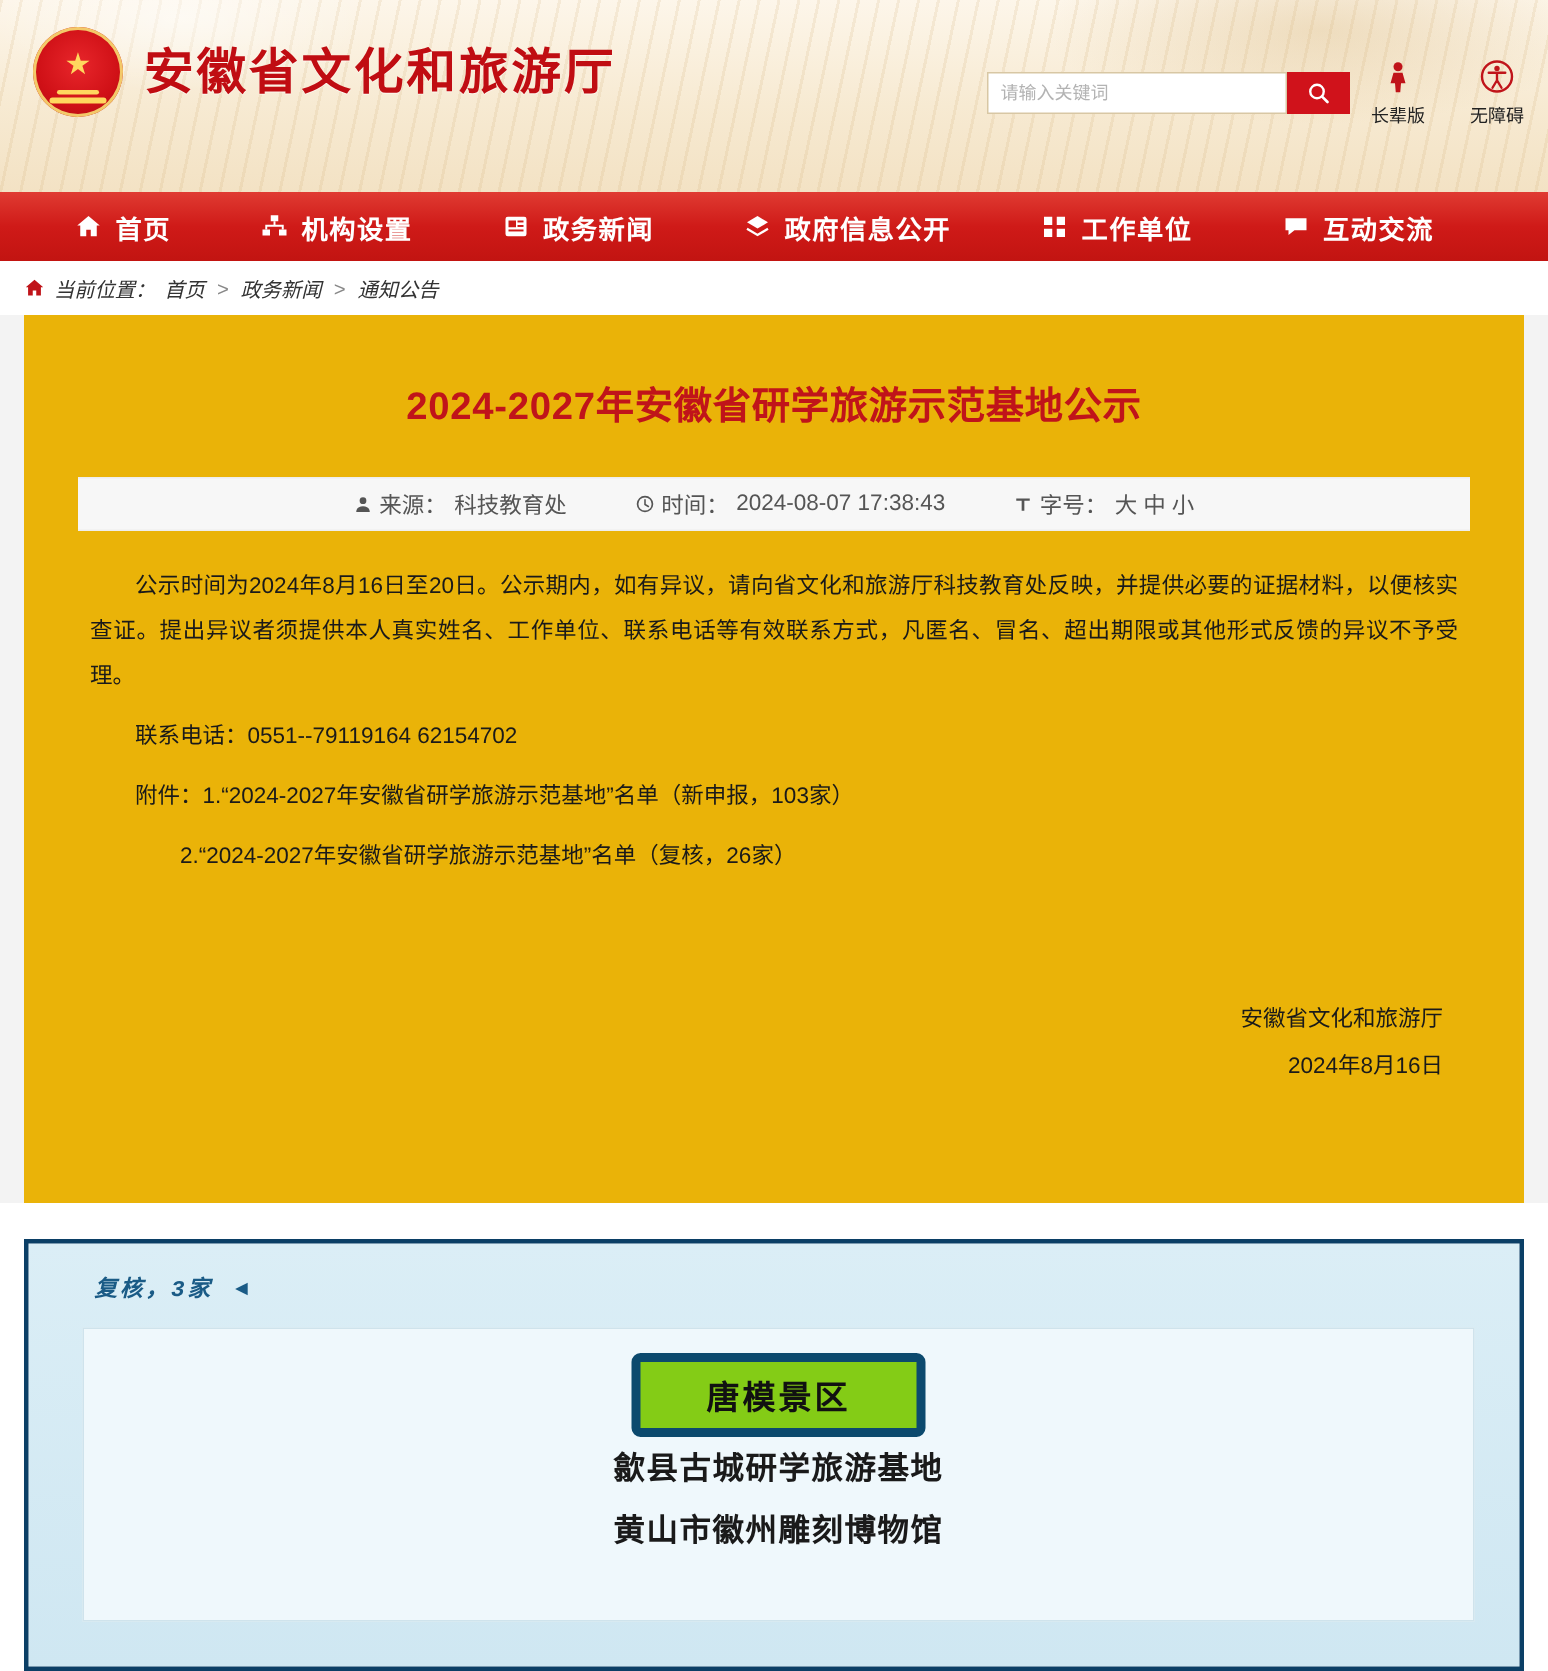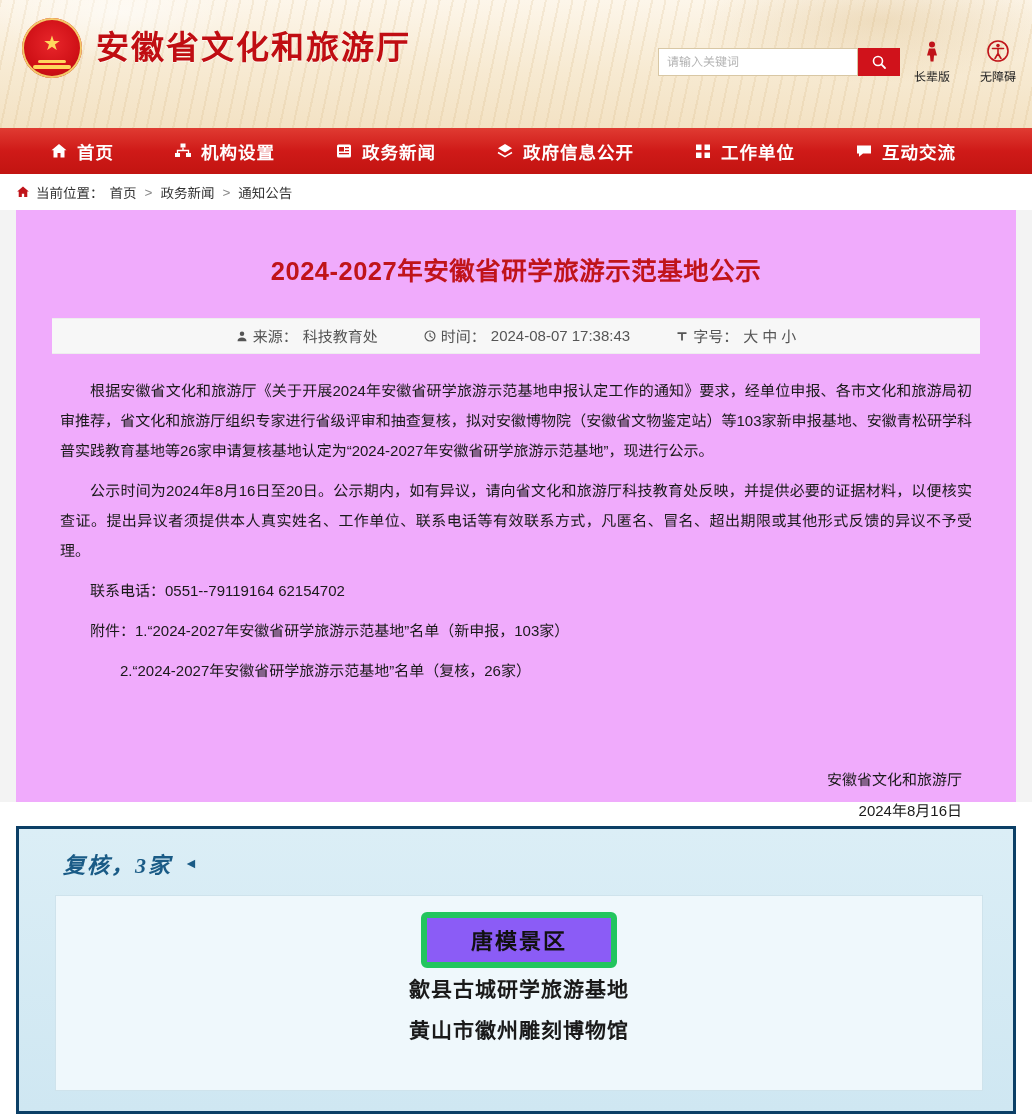--- a/index.html
+++ b/index.html
@@ -105,33 +105,34 @@
     letter-spacing: 1px;
   }
   .nav-item:first-child { padding-left: 4px; }
   .nav-ic { display: flex; align-items: center; }
 
   
   .crumb {
     height: 36px; display: flex; align-items: center;
     gap: 6px; padding-left: 16px; font-size: 13.5px; color: #333;
     background: #fff;
+    font-style: italic;
   }
   .crumb a { color: #333; text-decoration: none; }
   .crumb .sep { color: #888; margin: 0 2px; }
   .home-ic { color: #c0141a; display: inline-flex; }
 
   
   .page-wrap {
     background: #f3f3f3;
     padding: 0 16px;
     height: 592px;
   }
   .article {
-    background: #f0abfc; width: 100%; height: 100%;
+    background: #eab308; width: 100%; height: 100%;
     padding: 44px 36px 0 36px;
   }
   .art-title {
     text-align: center; color: #c0141a; font-size: 25.5px;
     font-weight: bold; letter-spacing: .5px; line-height: 1.4;
     margin: 0 0 28px 0;
   }
   .meta-bar {
     background: #f7f7f7; border-top: 1px solid #eee; border-bottom: 1px solid #eee;
     height: 36px; display: flex; align-items: center; justify-content: center;
@@ -162,42 +163,42 @@
     border-left: 3px solid #0b3f66;
     border-right: 3px solid #0b3f66;
     border-bottom: 3px solid #0b3f66;
     overflow: hidden;
   }
   .bp-head {
     padding: 18px 0 6px 44px;
     display: flex; align-items: center; gap: 12px;
   }
   .bp-head-title {
-    font-family: Liberation Serif, serif;
-    font-size: 22px; font-weight: bold; font-style: italic;
+    font-family: Liberation Mono, monospace;
+    font-size: 15px; font-weight: bold; font-style: italic;
     color: #1a5b86; letter-spacing: 2px;
   }
   .bp-head-arrow { color: #1a5b86; font-size: 14px; }
   .bp-card {
     margin: 10px 30px 0 36px;
     background: #eff8fc;
     border: 1px solid #cfe3ec;
     height: 196px;
     padding-top: 16px;
     text-align: center;
   }
   .bp-list-item {
     font-family: Liberation Sans, sans-serif;
     font-size: 21px; color: #1a1a1a; font-weight: bold;
     line-height: 1.95; letter-spacing: 1px;
   }
   .bp-highlight {
     display: inline-block; position: relative;
-    background: #8b5cf6;
-    border: 6px solid #22c55e;
+    background: #84cc16;
+    border: 6px solid #0c4a6e;
     border-radius: 6px;
     padding: 5px 44px 7px 44px;
     margin-bottom: 2px;
   }
   .bp-highlight .txt { font-size: 22px; font-weight: bold; color: #111; letter-spacing: 2px; }
 </style>
 </head>
 <body>
 
 <div class="header">
@@ -355,21 +356,20 @@
         <span>字号：</span>
         <span class="fs-opts">
           <span>大</span>
           <span>中</span>
           <span>小</span>
         </span>
       </div>
     </div>
 
     <div class="art-body">
-      <p class="indent">根据安徽省文化和旅游厅《关于开展2024年安徽省研学旅游示范基地申报认定工作的通知》要求，经单位申报、各市文化和旅游局初审推荐，省文化和旅游厅组织专家进行省级评审和抽查复核，拟对安徽博物院（安徽省文物鉴定站）等103家新申报基地、安徽青松研学科普实践教育基地等26家申请复核基地认定为“2024-2027年安徽省研学旅游示范基地”，现进行公示。</p>
       <p class="indent">公示时间为2024年8月16日至20日。公示期内，如有异议，请向省文化和旅游厅科技教育处反映，并提供必要的证据材料，以便核实查证。提出异议者须提供本人真实姓名、工作单位、联系电话等有效联系方式，凡匿名、冒名、超出期限或其他形式反馈的异议不予受理。</p>
       <p class="indent">联系电话：0551--79119164  62154702</p>
       <p class="indent">附件：1.“2024-2027年安徽省研学旅游示范基地”名单（新申报，103家）</p>
       <p class="indent2">2.“2024-2027年安徽省研学旅游示范基地”名单（复核，26家）</p>
 
       <div class="signature">
         <div>安徽省文化和旅游厅</div>
         <div>2024年8月16日</div>
       </div>
     </div>

